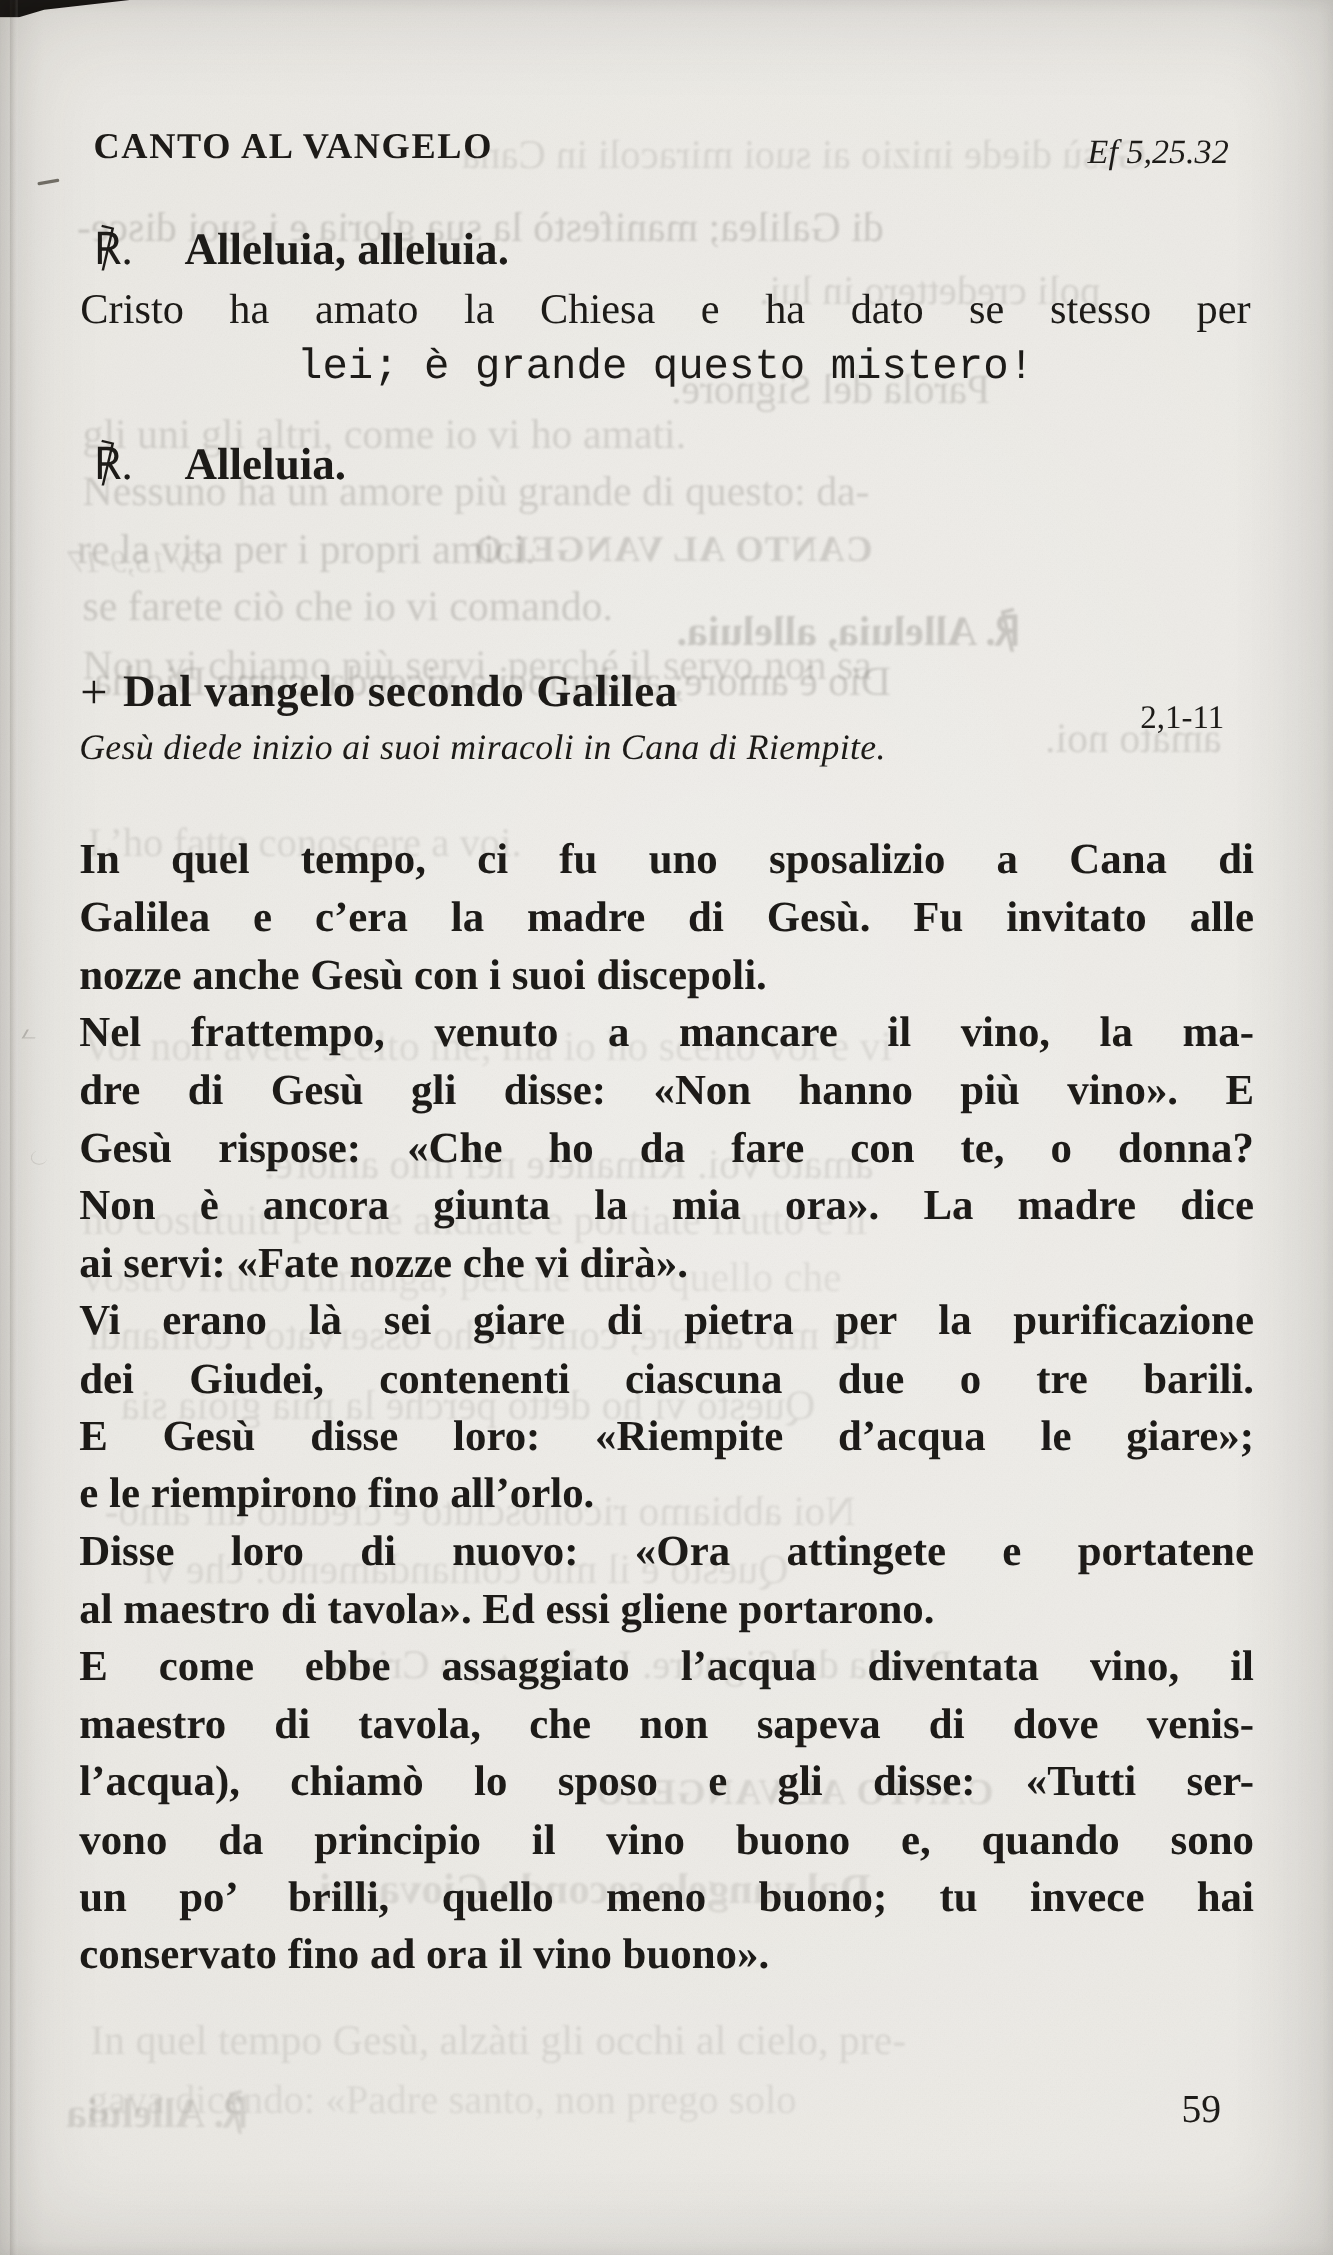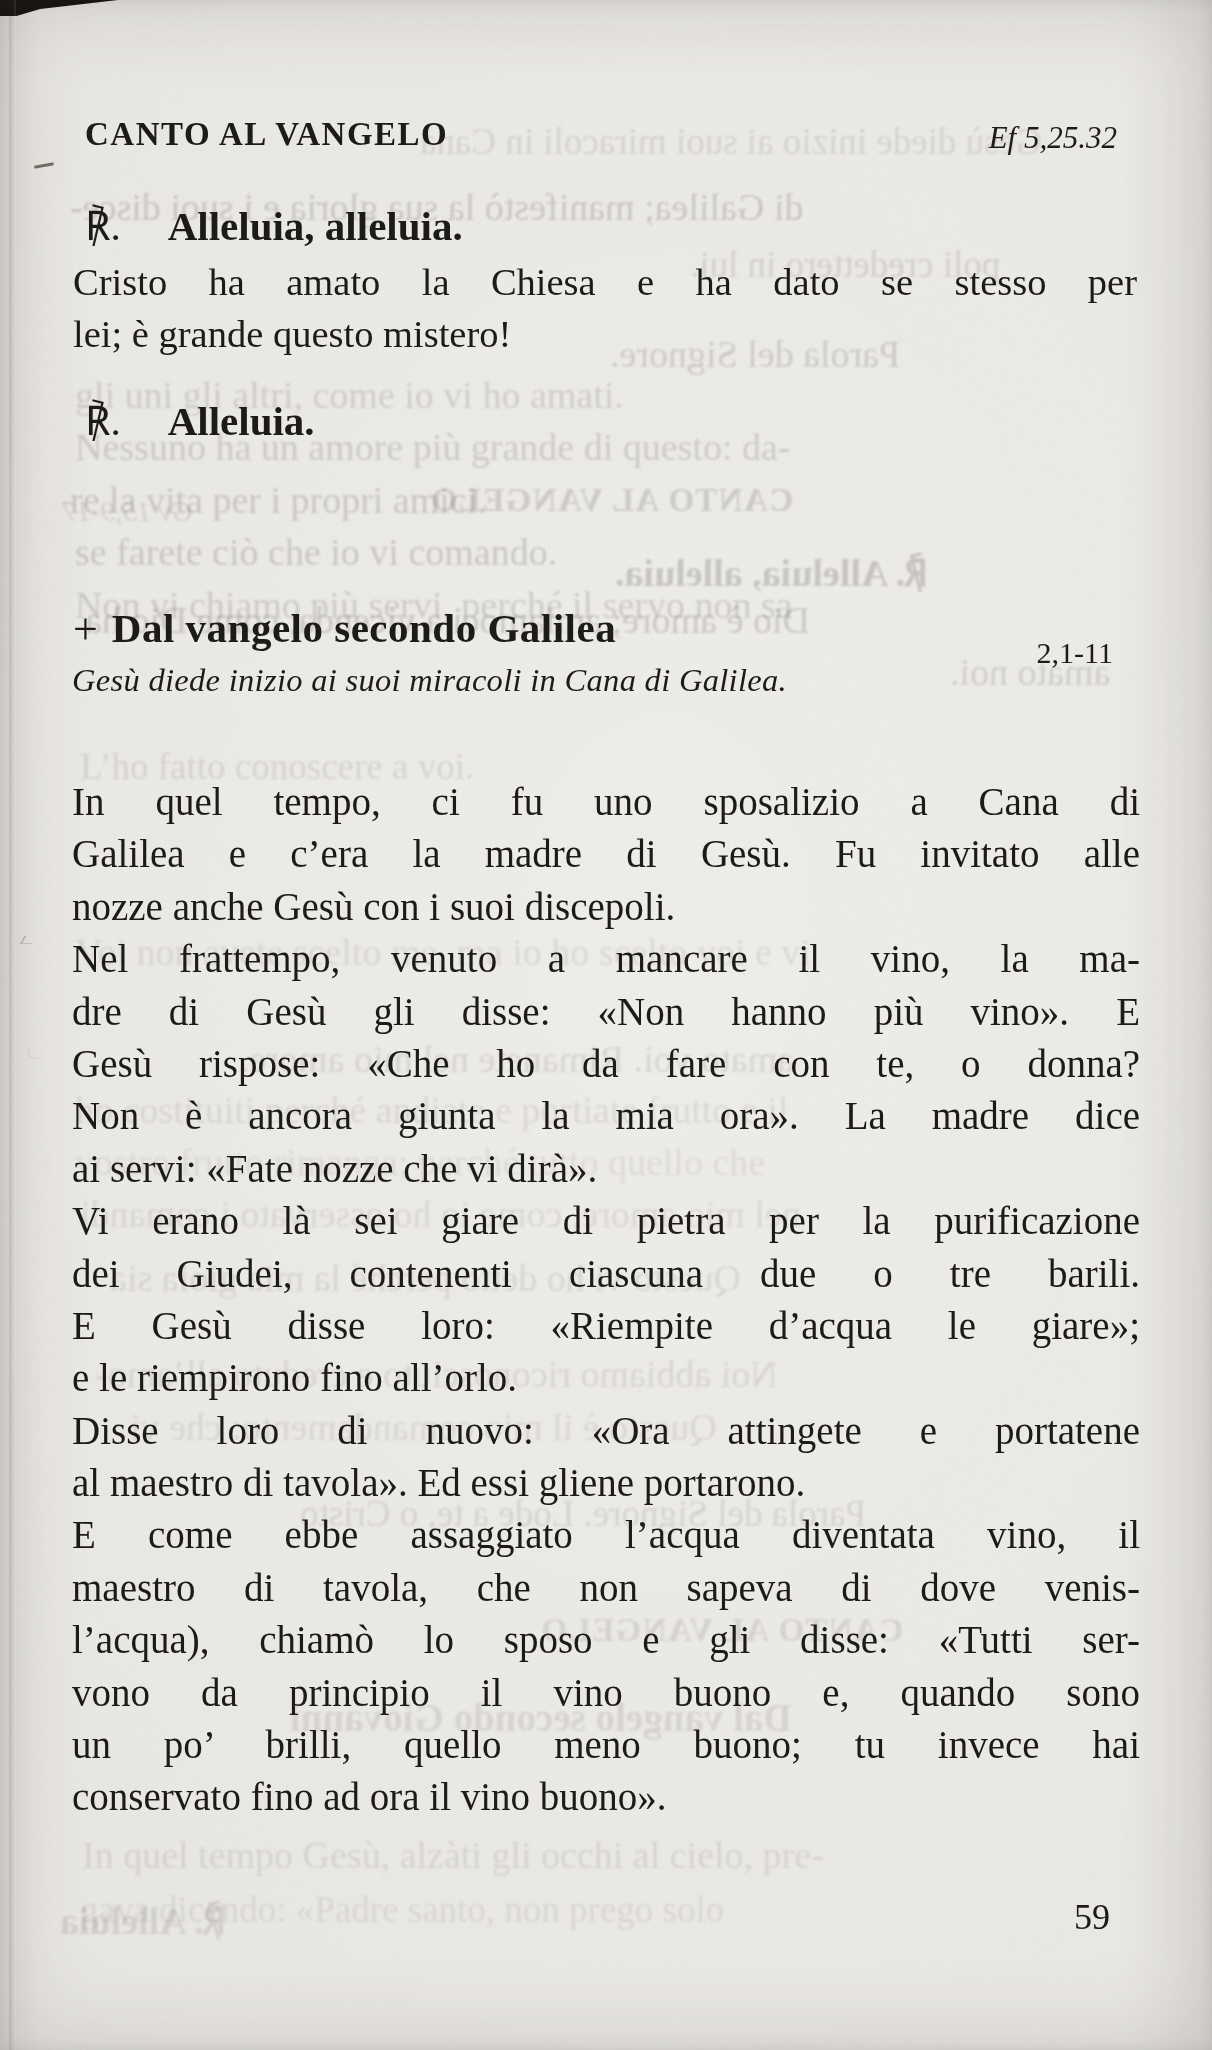--- a/index.html
+++ b/index.html
@@ -45,27 +45,27 @@
     position:absolute;right:95px;top:120px;
     font-size:31px;font-style:italic;white-space:nowrap;
   }
   .resp-line{position:absolute;left:85px;white-space:nowrap;font-size:41px;}
   .resp-line .rsym{font-weight:400;margin-right:22px;letter-spacing:1px;}
   .resp-line .rtxt{font-weight:bold;margin-left:24px;}
   .resp1{top:196px;}
   .resp2{top:391px;}
   .verse{position:absolute;left:73px;width:1064px;font-size:38.5px;line-height:52px;}
   .verse1{top:256px;text-align:justify;text-align-last:justify;}
-  .verse2{top:308px;text-align:left;}
+  .verse2{top:308px;text-align:center;font-family:Liberation Mono, monospace;}
   .gospel-head{position:absolute;left:73px;top:604px;white-space:nowrap;}
   .gospel-head .cross{font-size:44px;font-weight:400;margin-right:14px;vertical-align:-2px;}
   .gospel-head .gtitle{font-size:41px;font-weight:bold;letter-spacing:.5px;}
   .gospel-ref{position:absolute;right:99px;top:614px;font-size:30px;white-space:nowrap;margin-top:22px;}
   .gospel-sub{position:absolute;left:72px;top:662px;font-size:32.5px;font-style:italic;white-space:nowrap;letter-spacing:.3px;}
-  .body{position:absolute;left:72px;top:776px;width:1068px;}
+  .body{position:absolute;left:72px;top:756px;width:1068px;font-weight:bold;}
   .bodyline{
     font-size:39px;line-height:52.4px;height:52.4px;white-space:normal;
     text-align:justify;text-align-last:justify;text-justify:inter-word;
   }
   .bodyline[data-align="left"]{text-align:left;text-align-last:left;}
   .pagenum{position:absolute;right:102px;top:1896px;font-size:36px;}
 
   
   .ghost-layer{position:absolute;inset:0;pointer-events:none;}
   .ghost{
@@ -126,21 +126,21 @@
     <div class="verse verse2">lei; è grande questo mistero!</div>
 
     <div class="resp-line resp2">
       <span class="rsym">℟.</span><span class="rtxt">Alleluia.</span>
     </div>
 
     <div class="gospel-head">
       <span class="cross">+</span><span class="gtitle">Dal vangelo secondo Galilea</span>
     </div>
     <div class="gospel-ref">2,1-11</div>
-    <div class="gospel-sub">Gesù diede inizio ai suoi miracoli in Cana di Galilea.</div>
+    <div class="gospel-sub">Gesù diede inizio ai suoi miracoli in Cana di Riempite.</div>
 
     <div class="body">
       <div class="bodyline" data-align="justify">In quel tempo, ci fu uno sposalizio a Cana di</div>
       <div class="bodyline" data-align="justify">Galilea e c’era la madre di Gesù. Fu invitato alle</div>
       <div class="bodyline" data-align="left">nozze anche Gesù con i suoi discepoli.</div>
       <div class="bodyline" data-align="justify">Nel frattempo, venuto a mancare il vino, la ma-</div>
       <div class="bodyline" data-align="justify">dre di Gesù gli disse: «Non hanno più vino». E</div>
       <div class="bodyline" data-align="justify">Gesù rispose: «Che ho da fare con te, o donna?</div>
       <div class="bodyline" data-align="justify">Non è ancora giunta la mia ora». La madre dice</div>
       <div class="bodyline" data-align="left">ai servi: «Fate nozze che vi dirà».</div>

